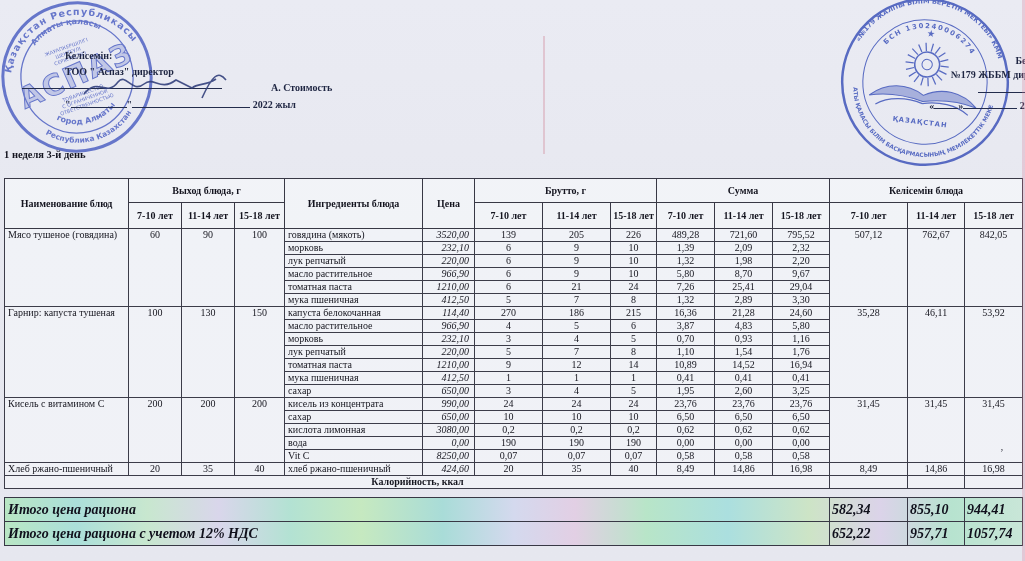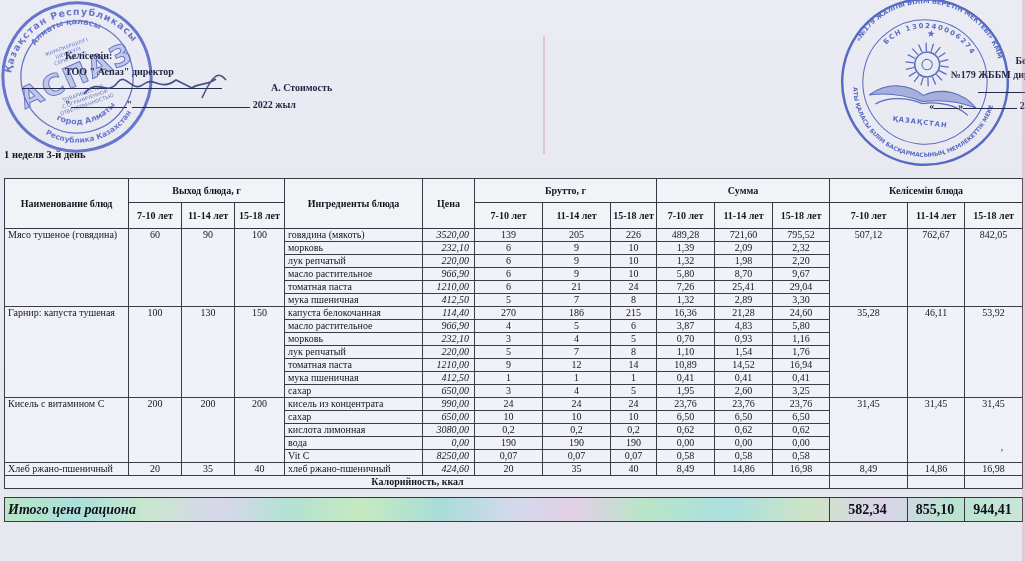--- a/index.html
+++ b/index.html
@@ -28,21 +28,21 @@
   .dish { text-align:left; vertical-align:top; padding-left:3px !important; }
   .vtop { vertical-align:top; padding-top:1px; }
   .num { text-align:center; }
   .price { text-align:right; padding-right:5px !important;font-style:italic; }
   .ing { text-align:left; padding-left:3px !important; }
   .cal { font-weight:bold; text-align:center; padding-left:3px !important; }
   #totals-table { margin-top:8px; }
   #totals-table td { border:1px solid #383845; font-size:14px; font-weight:bold; height:24px;
                      color:#10101c; padding:0 2px; white-space:nowrap; overflow:hidden; }
   .tlabel { font-style:italic; text-align:left; padding-left:3px !important; }
-  .tval { text-align:center; padding-right:4px !important; }
+  .tval { text-align:left; padding-right:4px !important;font-style:italic; }
   tr.total { background:linear-gradient(90deg,#b9e6c4 0%,#abdfda 7%,#c8e7cf 14%,#d9d6eb 21%,
              #b3e2d3 28%,#c6e9c0 35%,#a9dcd8 43%,#d4d9ee 50%,#e2cfe4 56%,#b8e5c8 63%,
              #abdfdf 71%,#cde4c6 79%,#dbd3e9 86%,#b7e3cf 93%,#c9e6d8 100%); }
   .streak-right { position:absolute; right:0; top:0; width:3px; height:100%;
                   background:rgba(214,122,150,.28); z-index:5; }
   .streak-mid { position:absolute; left:543px; top:36px; width:2px; height:118px;
                 background:rgba(190,70,90,.22); z-index:1; }
   .stray { position:absolute; left:1000px; top:446px; font-size:11px; color:#3a3a46; z-index:4; }
 </style>
 </head>
@@ -441,20 +441,26 @@
           <col style="width:57px">
           <col style="width:58px">
       </colgroup>
       <tbody id="totals-body">
           <tr class="total">
             <td class="tlabel" colspan="12">Итого цена рациона</td>
             <td class="tval">582,34</td>
             <td class="tval">855,10</td>
             <td class="tval">944,41</td>
           </tr>
+          <tr class="total">
+            <td class="tlabel" colspan="12">Итого цена рациона с учетом 12% НДС</td>
+            <td class="tval">652,22</td>
+            <td class="tval">957,71</td>
+            <td class="tval">1057,74</td>
+          </tr>
         </tbody>
     </table>
   </div>
 
   <div class="stray">’</div>
   <div class="streak-mid"></div>
   <div class="streak-right"></div>
 </div>
 
 </body></html>

